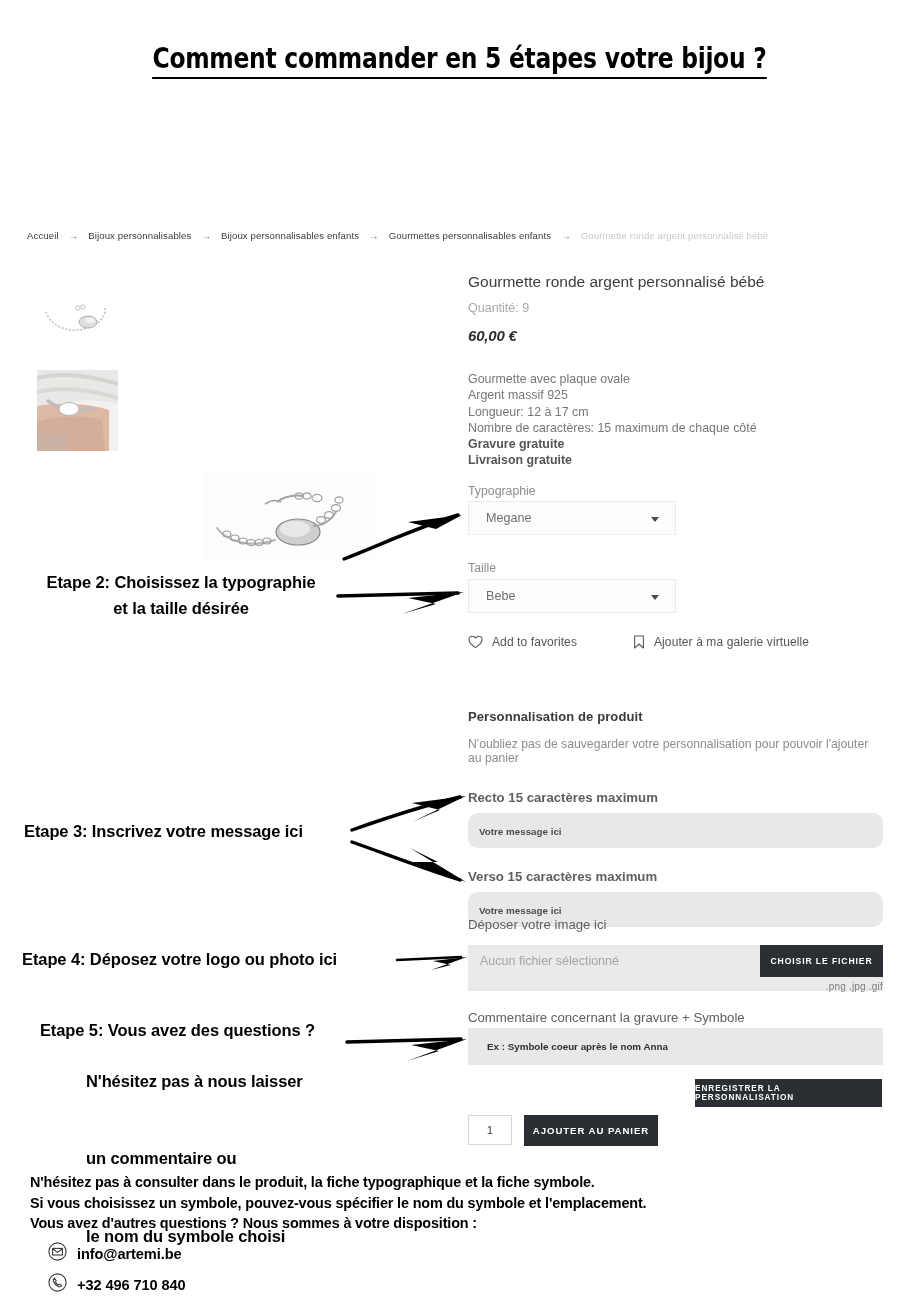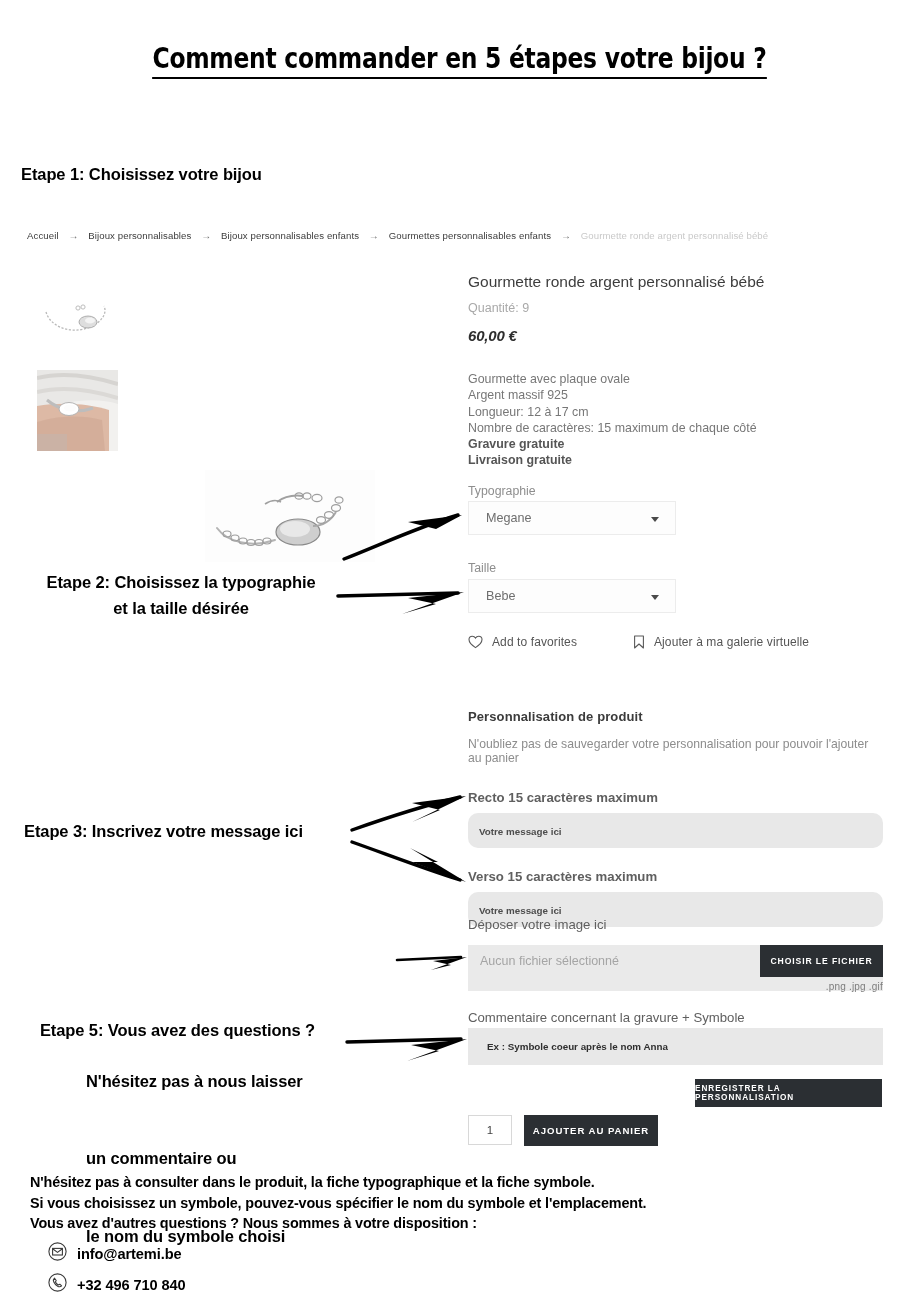--- a/index.html
+++ b/index.html
@@ -256,21 +256,20 @@
     letter-spacing: -0.1px;
   }
 </style>
 </head>
 <body>
 
 <div class="page">
 
   <div id="doc-title"><span>Comment commander en 5 étapes votre bijou ?</span></div>
 
-  <div class="step-label" id="step1-label">Etape 1: Choisissez votre bijou</div>
 
   <div id="shot">
 
     <div id="breadcrumb">
       <span class="crumb">Accueil</span>
       <span class="sep">→</span>
       <span class="crumb">Bijoux personnalisables</span>
       <span class="sep">→</span>
       <span class="crumb">Bijoux personnalisables enfants</span>
       <span class="sep">→</span>
@@ -409,20 +408,21 @@
 
     <div class="dark-btn" id="save-perso-btn">ENREGISTRER LA PERSONNALISATION</div>
     <div id="qty-input">1</div>
     <div class="dark-btn" id="add-cart-btn">AJOUTER AU PANIER</div>
 
   </div>
 
   <div class="step-label" id="step2-label">Etape 2: Choisissez la typographie
 et la taille désirée</div>
   <div class="step-label" id="step3-label">Etape 3: Inscrivez votre message ici</div>
+  <div class="step-label" id="step4-label">Etape 4: Déposez votre logo ou photo ici</div>
   <div class="step-label" id="step5-label">
     <span>Etape 5: Vous avez des questions ?</span>
     <span class="ind">N'hésitez pas à nous laisser</span>
     <span class="ind">un commentaire ou</span>
     <span class="ind">le nom du symbole choisi</span>
   </div>
 
   <svg class="arrow" style="top:505px; left:340px;" width="130" height="60" viewBox="0 0 130 60">
     <path d="M4 54 C40 40, 78 22, 118 10" fill="none" stroke="#000" stroke-width="3.4" stroke-linecap="round"></path>
     <path d="M122 10 L68 17 L96 24 L70 38 Z" fill="#000"></path>

